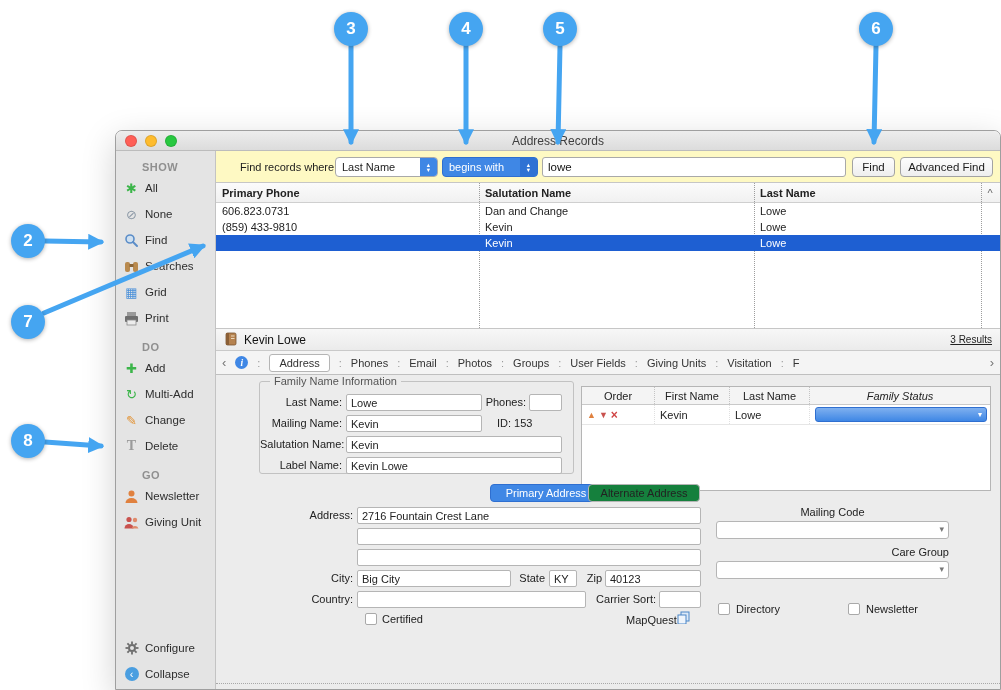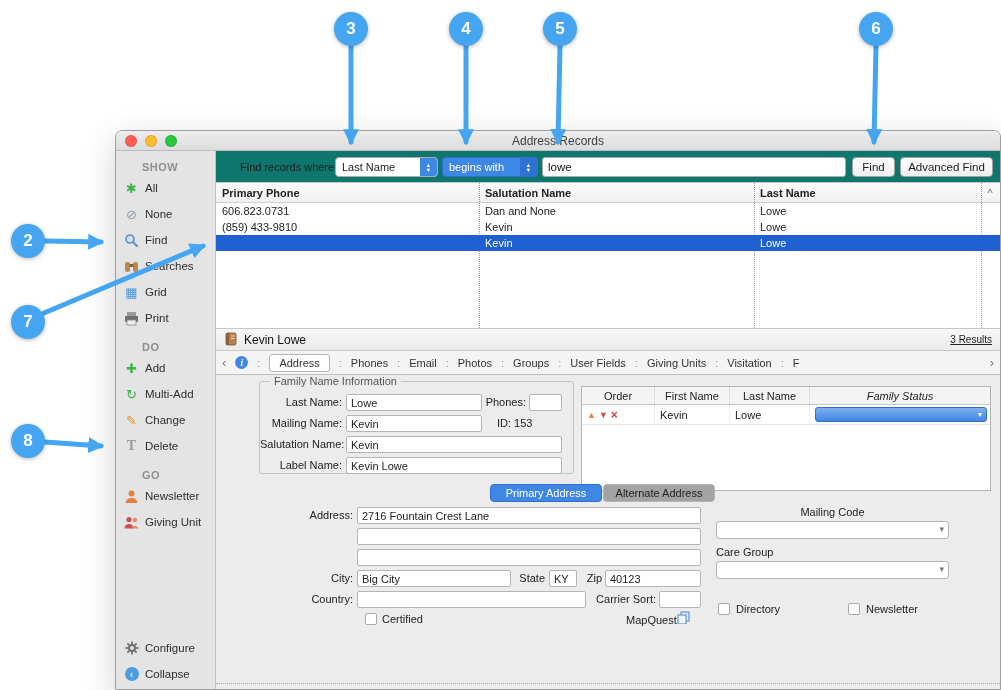--- a/index.html
+++ b/index.html
@@ -34,21 +34,21 @@
   .c-green{color:#3cb54a}.c-gray{color:#8a97a5}.c-blue{color:#4a90d9}.c-orange{color:#e2902f}
   .t-del{color:#9a9a9a;font-family:"Liberation Serif",serif;font-weight:bold;font-size:14px}
   .collapse-badge{width:14px;height:14px;border-radius:50%;background:#4a9ee0;color:#fff;font-size:11px;
                   display:flex;align-items:center;justify-content:center;line-height:1;}
   .sb-footer { position:absolute; left:0; right:0; bottom:2px; }
 
   
   .content { flex:1; display:flex; flex-direction:column; min-width:0; position:relative; }
 
   
-  .findbar { height:32px; flex:0 0 32px; background:#0f766e; border-bottom:1px solid #c6c6c6; position:relative; }
+  .findbar { height:32px; flex:0 0 32px; background:#fef9c3; border-bottom:1px solid #c6c6c6; position:relative; }
   .fb-label { position:absolute; left:24px; top:0; height:32px; display:flex; align-items:center; color:#1c1c1c; }
   .popup { position:absolute; top:6px; height:20px; background:#fff; border:1px solid #a9a9a9; border-radius:4px;
            display:flex; align-items:stretch; overflow:hidden; }
   .popup .ptext { flex:1; display:flex; align-items:center; padding:0 6px; white-space:nowrap; }
   .pchev { width:17px; background:#3f87e5; display:flex; flex-direction:column; align-items:center;
            justify-content:center; color:#fff; font-size:6.5px; line-height:5px; }
   .pchev i { font-style:normal; }
   .popup.blue { background:#3f87e5; border-color:#2f6fd0; color:#fff; }
   .popup.blue .pchev { background:#2f72d4; }
   .searchfield { position:absolute; top:6px; height:20px; border:1px solid #a9a9a9; border-radius:3px;
@@ -105,21 +105,21 @@
   .ord-icons { display:flex; gap:3px; align-items:center; font-size:9px; }
   .o-up{color:#e0813f}.o-down{color:#c9524e}.o-x{color:#d04545;font-weight:bold;font-size:12px}
   .fs-dd { flex:1; height:15px; margin:0 3px 0 0; border-radius:3px; border:1px solid #2f6fd0;
            background:linear-gradient(#7fb0ef,#3f87e5); display:flex; align-items:center; justify-content:flex-end;
            padding-right:4px; color:#fff; font-size:8px; }
 
   
   .seg { position:absolute; top:109px; height:18px; width:112px; display:flex; align-items:center; justify-content:center;
          border-radius:4px; font-size:11px; }
   .seg.primary { left:274px; background:#3f87e5; color:#fff; border:1px solid #2f6fd0; }
-  .seg.alternate { left:387px; background:#a3a3a3; color:#222; border:1px solid #b5b5b5; }
+  .seg.alternate { left:372px; background:#15803d; color:#222; border:1px solid #b5b5b5; }
 
   .dd { position:absolute; height:18px; background:#fff; border:1px solid #b5b5b5; border-radius:3px; }
   .dd-chev { position:absolute; right:4px; top:2px; color:#777; font-size:9px; }
   .cb { position:absolute; width:12px; height:12px; background:#fff; border:1px solid #a9a9a9; border-radius:2px; }
   .mq-icon { position:absolute; }
   .bottom-edge { position:absolute; left:0; right:0; bottom:5px; border-top:1px dotted #a8a8a8; }
 </style>
 </head>
 <body>
 
@@ -300,21 +300,21 @@
           <div class="vline" style="left:538px"></div>
           <div class="vline" style="left:765px"></div>
           <div class="res-header">
             <div class="cell">Primary Phone</div>
             <div class="cell">Salutation Name</div>
             <div class="cell">Last Name</div>
             <div class="cell sort">^</div>
           </div>
           <div class="res-row">
             <div class="cell">606.823.0731</div>
-            <div class="cell">Dan and None</div>
+            <div class="cell">Dan and Change</div>
             <div class="cell">Lowe</div>
             <div class="cell"></div>
           </div>
           <div class="res-row">
             <div class="cell">(859) 433-9810</div>
             <div class="cell">Kevin</div>
             <div class="cell">Lowe</div>
             <div class="cell"></div>
           </div>
           <div class="res-row selected">
@@ -428,21 +428,21 @@
           <span class="ptextlabel" style="left:410px;top:237px">MapQuest</span>
           <span class="mq-icon" style="left:461px;top:236px"><svg width="13" height="13" viewBox="0 0 13 13">
                 <rect x="4" y="1" width="8" height="9" fill="#dce9f7" stroke="#4a86c8" stroke-width="1"></rect>
                 <rect x="1" y="4" width="8" height="9" fill="#eef4fb" stroke="#4a86c8" stroke-width="1"></rect>
               </svg></span>
 
           <span class="ptextlabel" style="left:500px;top:129px;width:233px;text-align:center">Mailing Code</span>
           <div class="dd" style="left:500px;top:146px;width:233px">
             <span class="dd-chev">▾</span>
           </div>
-          <span class="ptextlabel" style="left:500px;top:169px;width:233px;text-align:left">Care Group</span>
+          <span class="ptextlabel" style="left:500px;top:169px;width:233px;text-align:right">Care Group</span>
           <div class="dd" style="left:500px;top:186px;width:233px">
             <span class="dd-chev">▾</span>
           </div>
 
           <span class="cb" style="left:502px;top:228px"></span>
           <span class="ptextlabel" style="left:520px;top:226px">Directory</span>
           <span class="cb" style="left:632px;top:228px"></span>
           <span class="ptextlabel" style="left:650px;top:226px">Newsletter</span>
 
           <div class="bottom-edge"></div>

